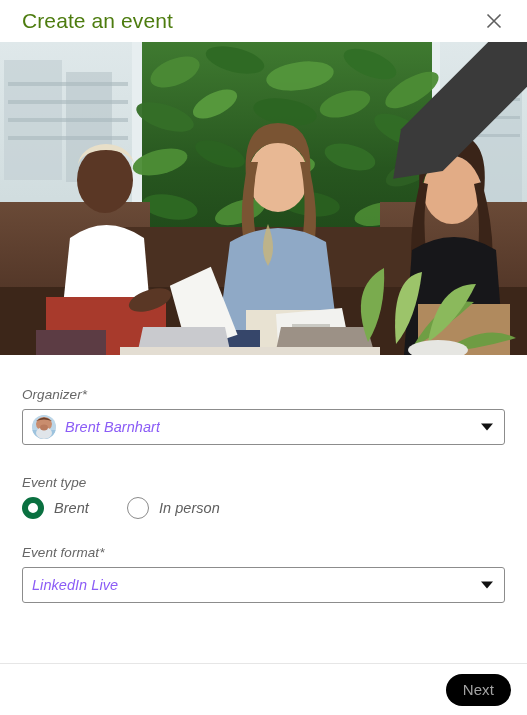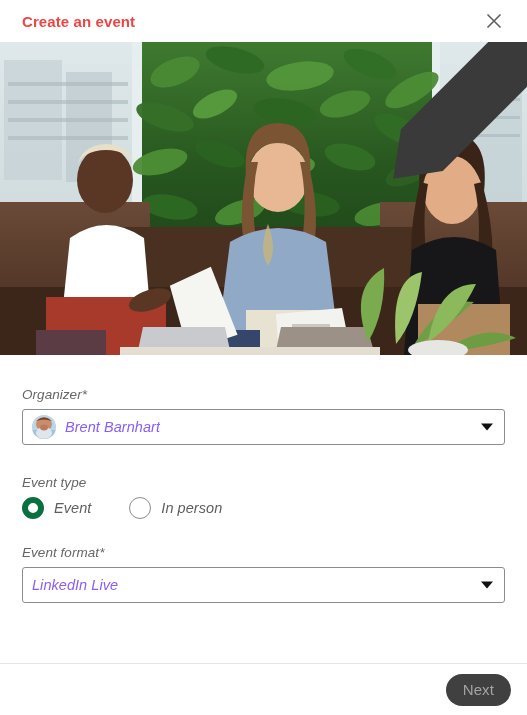--- a/index.html
+++ b/index.html
@@ -24,23 +24,23 @@
   .modal-header {
     height: 42px;
     flex: 0 0 42px;
     display: flex;
     align-items: center;
     justify-content: space-between;
     padding: 0 16px 0 22px;
     background: #ffffff;
   }
   .modal-title {
-    font-size: 15px;
-    color: #ef4444;
-    font-weight: 700;
+    font-size: 21px;
+    color: #4d7c0f;
+    font-weight: 400;
     letter-spacing: 0.1px;
   }
   .close-btn {
     width: 34px;
     height: 34px;
     display: flex;
     align-items: center;
     justify-content: center;
     border-radius: 50%;
     cursor: pointer;
@@ -180,21 +180,21 @@
     justify-content: flex-end;
     padding: 0 16px;
     background: #ffffff;
   }
   .next-btn {
     min-width: 64px;
     height: 32px;
     padding: 0 17px;
     border-radius: 16px;
     border: none;
-    background: #404040;
+    background: #000000;
     color: #a3a3a3;
     font-size: 15px;
     font-family: "Liberation Sans", sans-serif;
     cursor: default;
     letter-spacing: 0.1px;
   }
 </style>
 </head>
 <body>
 
@@ -352,21 +352,21 @@
       </div>
     </div>
 
     <div class="spacer-30"></div>
 
     <div class="field">
       <div class="field-label">Event type</div>
       <div class="radio-row">
         <label class="radio-opt">
           <span class="radio on"></span>
-          <span class="radio-label">Event</span>
+          <span class="radio-label">Brent</span>
         </label>
         <label class="radio-opt">
           <span class="radio off"></span>
           <span class="radio-label">In person</span>
         </label>
       </div>
     </div>
 
     <div class="spacer-26"></div>
 

